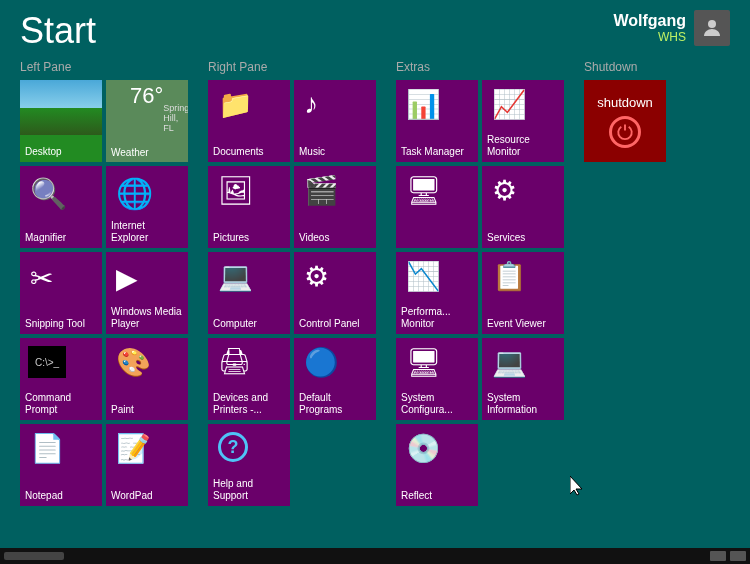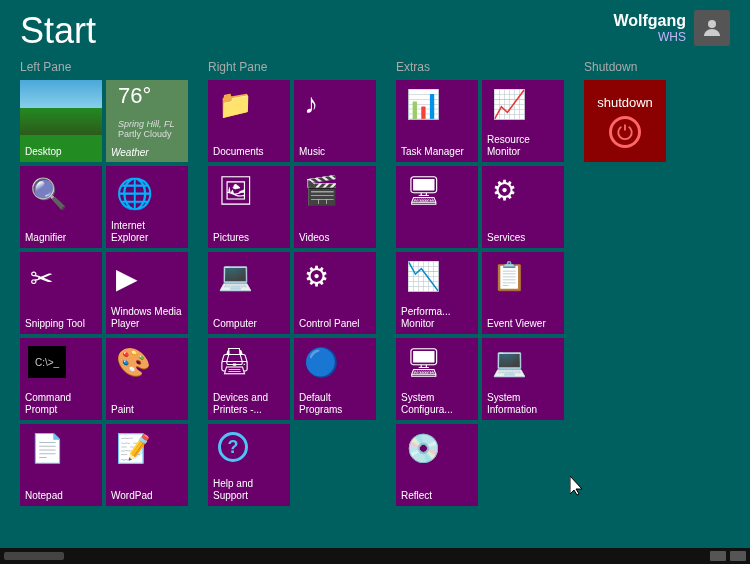--- a/index.html
+++ b/index.html
@@ -34,21 +34,21 @@
     }
     .user-text {
       text-align: right;
     }
     .user-name {
       font-size: 16px;
       font-weight: 700;
     }
     .user-sub {
       font-size: 12px;
-      color: #c4b5fd;
+      color: #bef264;
     }
     .user-avatar {
       width: 36px;
       height: 36px;
       background: #555;
       border-radius: 2px;
       display: flex;
       align-items: center;
       justify-content: center;
       font-size: 20px;
@@ -109,45 +109,43 @@
     }
     .tile-desktop .tile-bg {
       position: absolute;
       top: 0; left: 0; right: 0;
       height: 55px;
       background: linear-gradient(to bottom, #4aa8d8 0%, #87ceeb 50%, #228b22 50%, #2d5a1b 100%);
     }
     .tile-weather {
       background: #5a8a5a;
       display: flex;
-      flex-direction: column;
+      flex-direction: row;
       justify-content: flex-start;
-      padding: 5px 12px;
+      padding: 5px 24px;
     }
     .weather-temp {
       font-size: 22px;
       font-weight: 200;
       line-height: 1;
     }
     .weather-loc {
       font-size: 9px;
       color: #ddd;
-      margin-top: 12px;
-      font-style: italic;
+      margin-top: 18px;
     }
     .weather-cond {
       font-size: 9px;
       color: #ddd;
     }
     .weather-label {
       position: absolute;
       bottom: 4px;
       left: 5px;
       font-size: 10px;
-      font-style: italic;
     }
 
     .shutdown-tile {
       background: #8b0000;
       width: 82px;
       height: 82px;
       display: flex;
       flex-direction: column;
       align-items: center;
       justify-content: center;

